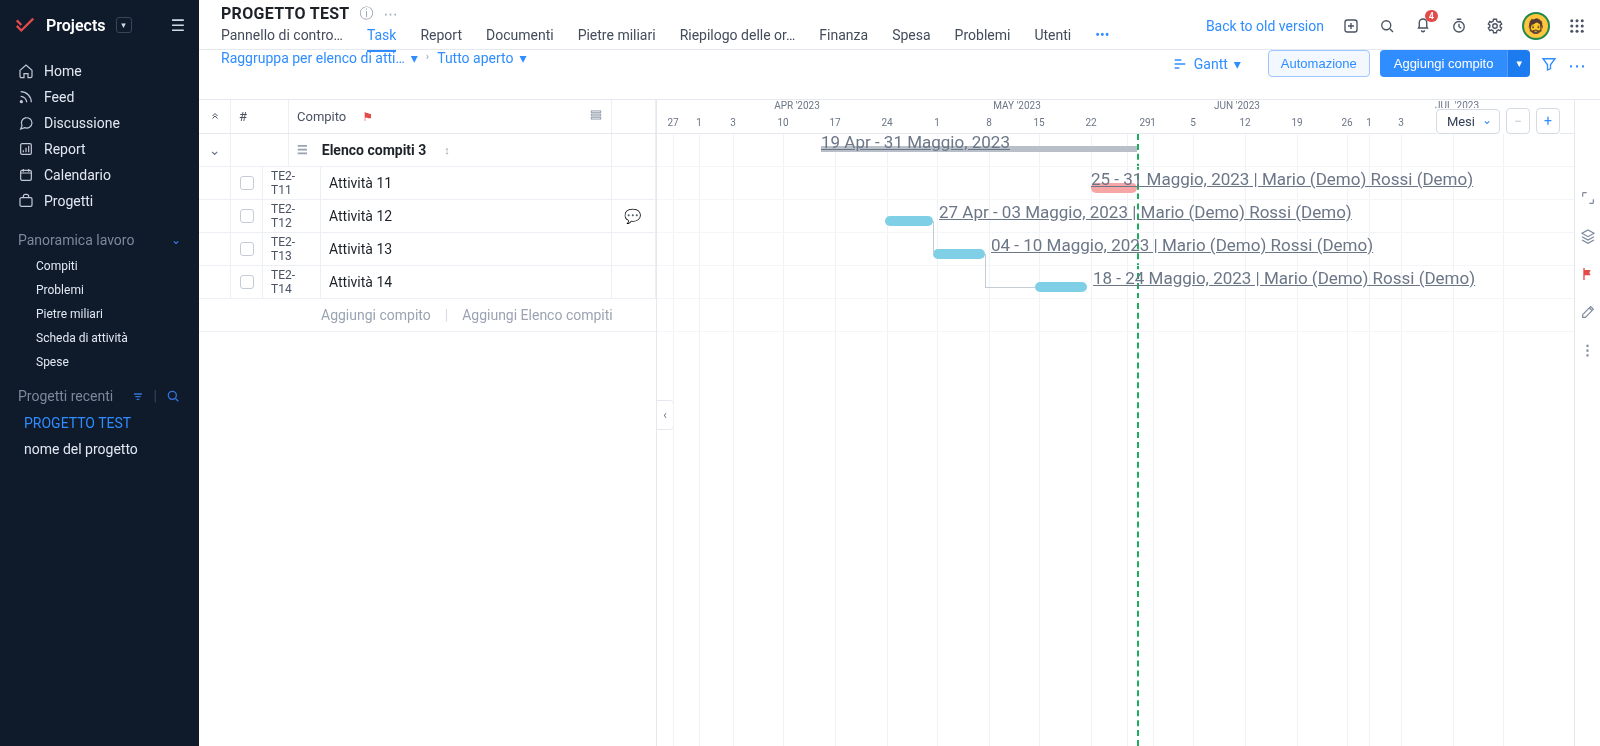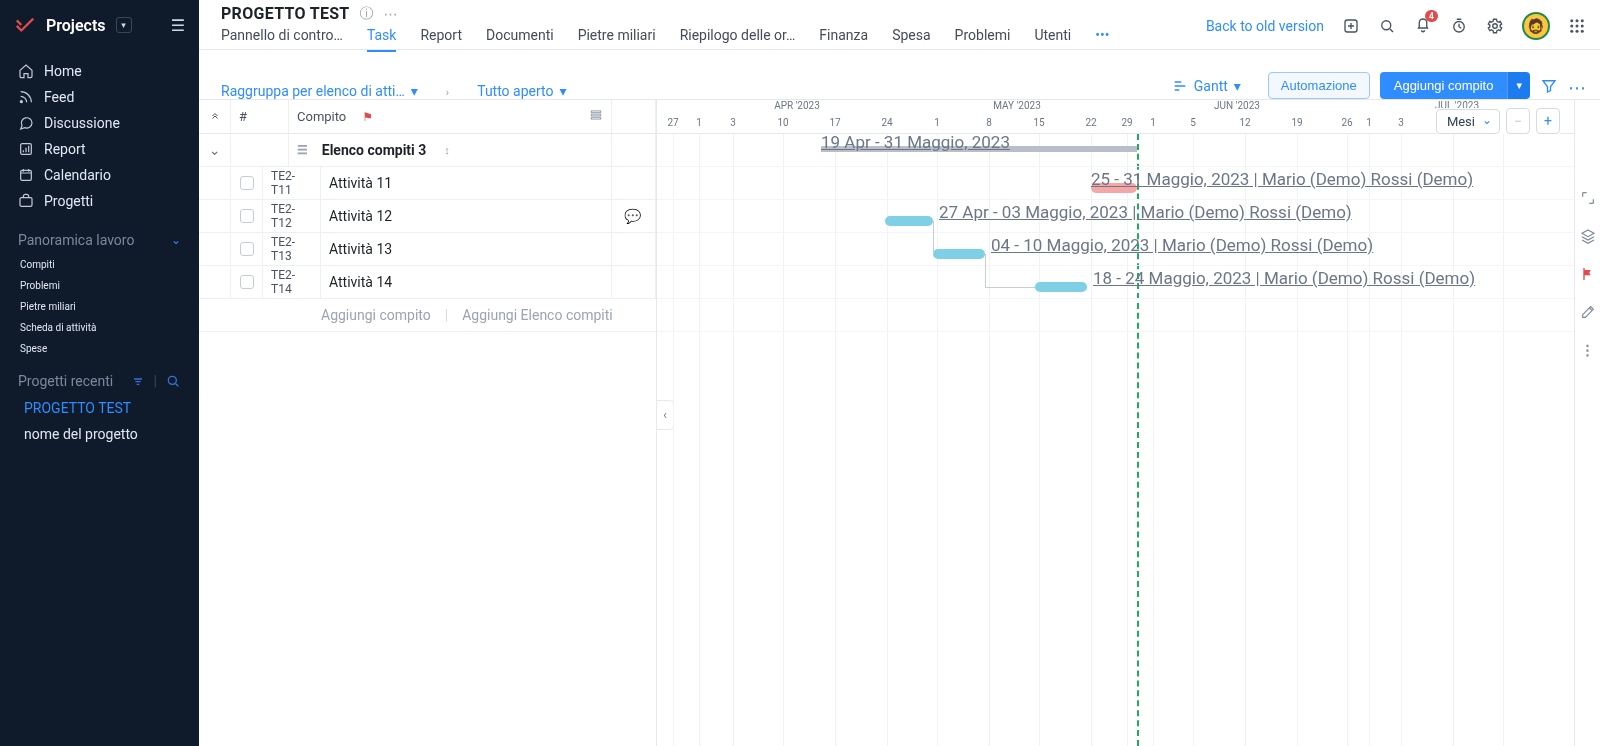--- a/index.html
+++ b/index.html
@@ -51,22 +51,22 @@
 
   .section-title {
     display:flex; align-items:center;
     padding: 14px 18px 6px;
     font-size:14px;
     color:#7c889c;
   }
   .section-title.collapsible { justify-content:space-between; }
   .section-title .chev { color:#3b82f6; font-size:12px; }
   .sub-nav-item {
-    padding: 5px 20px;
-    font-size:10px;
+    padding: 5px 36px;
+    font-size:12px;
     color:#e2e8f2;
     cursor:pointer;
   }
   .recent-hdr { display:flex; align-items:center; gap:8px; padding:14px 18px 6px; color:#7c889c; font-size:14px;}
   .recent-hdr .icons { margin-left:auto; display:flex; gap:8px; color:#3b82f6;}
   .recent-item { padding:5px 24px; font-size:14px; cursor:pointer; }
   .recent-item.active { color:#2f8dff; }
   .recent-item.normal { color:#e2e8f2; }
 
   
@@ -112,23 +112,23 @@
   .avatar {
     width:28px; height:28px; border-radius:50%;
     background:#ffc53d; border:2px solid #1f8a4c;
     display:flex; align-items:center; justify-content:center; font-size:14px;
   }
 
   
   .toolbar {
     height: 50px;
     border-bottom:1px solid #e5e9ef;
-    display:flex; align-items:flex-end;
+    display:flex; align-items:flex-start;
     padding: 0 14px 0 22px;
-    gap:28px;
+    gap:8px;
   }
   .crumb { color:#2f8dff; font-size:14px; display:flex; align-items:center; gap:6px; cursor:pointer;}
   .chev-sep { color:#9aa4b2; font-size:11px; }
   .toolbar-right { margin-left:auto; display:flex; align-items:center; gap:10px; }
   .view-chip { display:flex; align-items:center; gap:6px; color:#2f8dff; font-size:14px; cursor:pointer;}
   .btn-outline {
     border:1px solid #9ec7ff; color:#2f8dff; background:#f3f8ff;
     padding:5px 12px; border-radius:4px; font-size:13px; cursor:pointer;margin-left:17px;
   }
   .btn-primary {
@@ -546,21 +546,21 @@
             <span class="day-cell" style="left: 16px;">27</span>
             <span class="day-cell" style="left: 42px;">1</span>
             <span class="day-cell" style="left: 76px;">3</span>
             <span class="day-cell" style="left: 126px;">10</span>
             <span class="day-cell" style="left: 178px;">17</span>
             <span class="day-cell" style="left: 230px;">24</span>
             <span class="day-cell" style="left: 280px;">1</span>
             <span class="day-cell" style="left: 332px;">8</span>
             <span class="day-cell" style="left: 382px;">15</span>
             <span class="day-cell" style="left: 434px;">22</span>
-            <span class="day-cell" style="left: 470px; text-align: right;">29</span>
+            <span class="day-cell" style="left: 488px; text-align: right;">29</span>
             <span class="day-cell" style="left: 496px;">1</span>
             <span class="day-cell" style="left: 536px;">5</span>
             <span class="day-cell" style="left: 588px;">12</span>
             <span class="day-cell" style="left: 640px;">19</span>
             <span class="day-cell" style="left: 690px;">26</span>
             <span class="day-cell" style="left: 712px;">1</span>
             <span class="day-cell" style="left: 744px;">3</span>
             <span class="day-cell" style="left: 796px;">10</span>
             <span class="day-cell" style="left: 846px;">17</span>
           </div>

